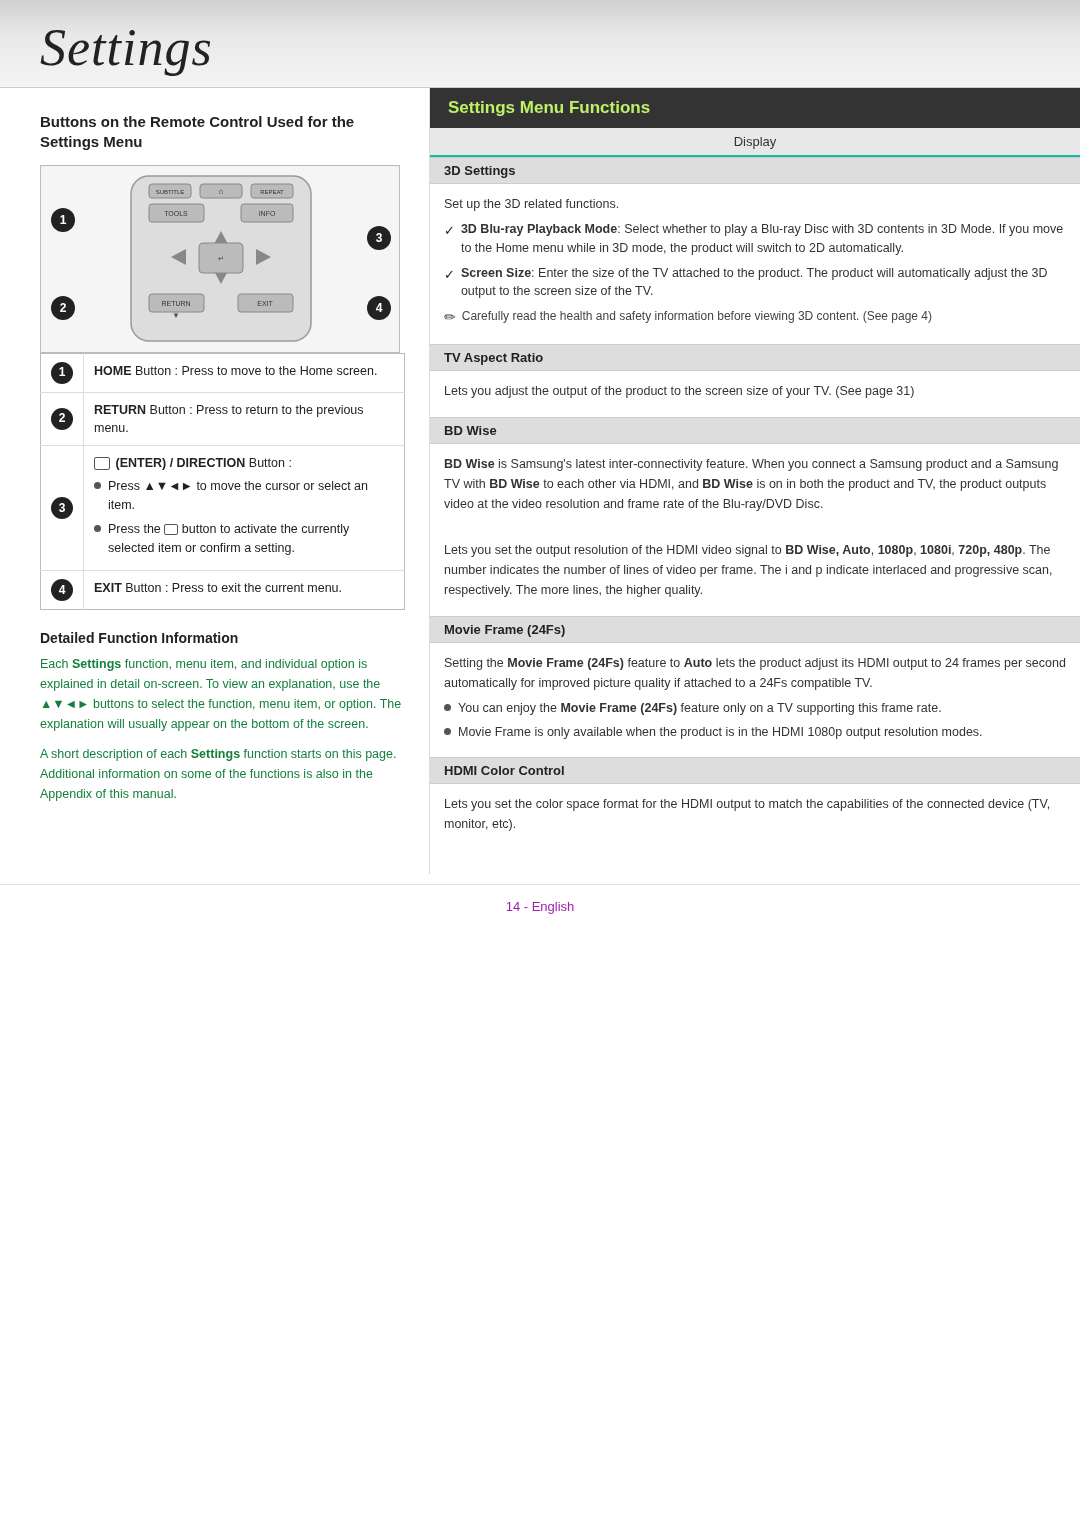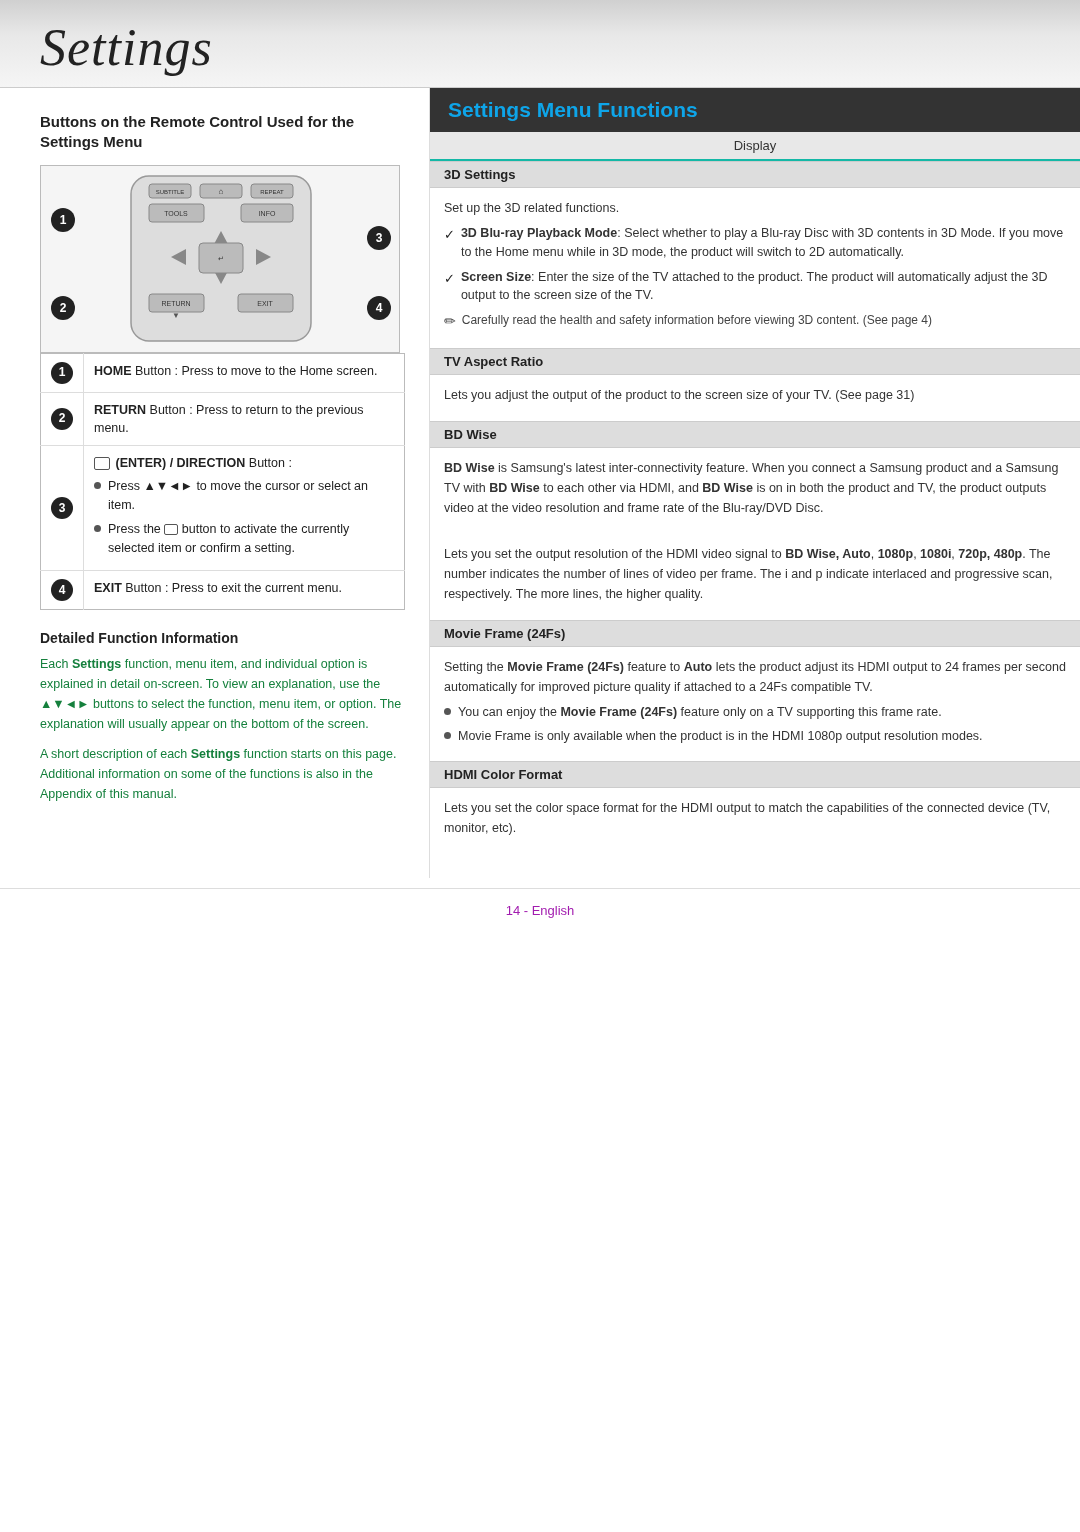--- a/index.html
+++ b/index.html
@@ -120,22 +120,22 @@
       font-size: 12.5px;
       line-height: 1.6;
       color: #15803d;
       margin-bottom: 10px;
     }
     .detail-text b { font-weight: bold; }
 
     
     .smf-header {
       background: #333;
-      color: #0ea5e9;
-      font-size: 21px;
+      color: #bef264;
+      font-size: 17px;
       font-weight: bold;
       padding: 10px 18px;
       margin-bottom: 0;
     }
     .display-subheader {
       background: #e8e8e8;
       color: #333;
       font-size: 13px;
       text-align: center;
       padding: 6px;
@@ -357,21 +357,21 @@
       <div class="bullet-item">
         <span class="bullet-dot"></span>
         <span>You can enjoy the <b>Movie Frame (24Fs)</b> feature only on a TV supporting this frame rate.</span>
       </div>
       <div class="bullet-item">
         <span class="bullet-dot"></span>
         <span>Movie Frame is only available when the product is in the HDMI 1080p output resolution modes.</span>
       </div>
     </div>
 
-    <div class="section-label">HDMI Color Format</div>
+    <div class="section-label">HDMI Color Control</div>
     <div class="right-section-body">
       <p>Lets you set the color space format for the HDMI output to match the capabilities of the connected device (TV, monitor, etc).</p>
     </div>
 
   </div>
 </div>
 
 <div class="page-footer">
   <span>14</span> - <span>English</span>
 </div>

